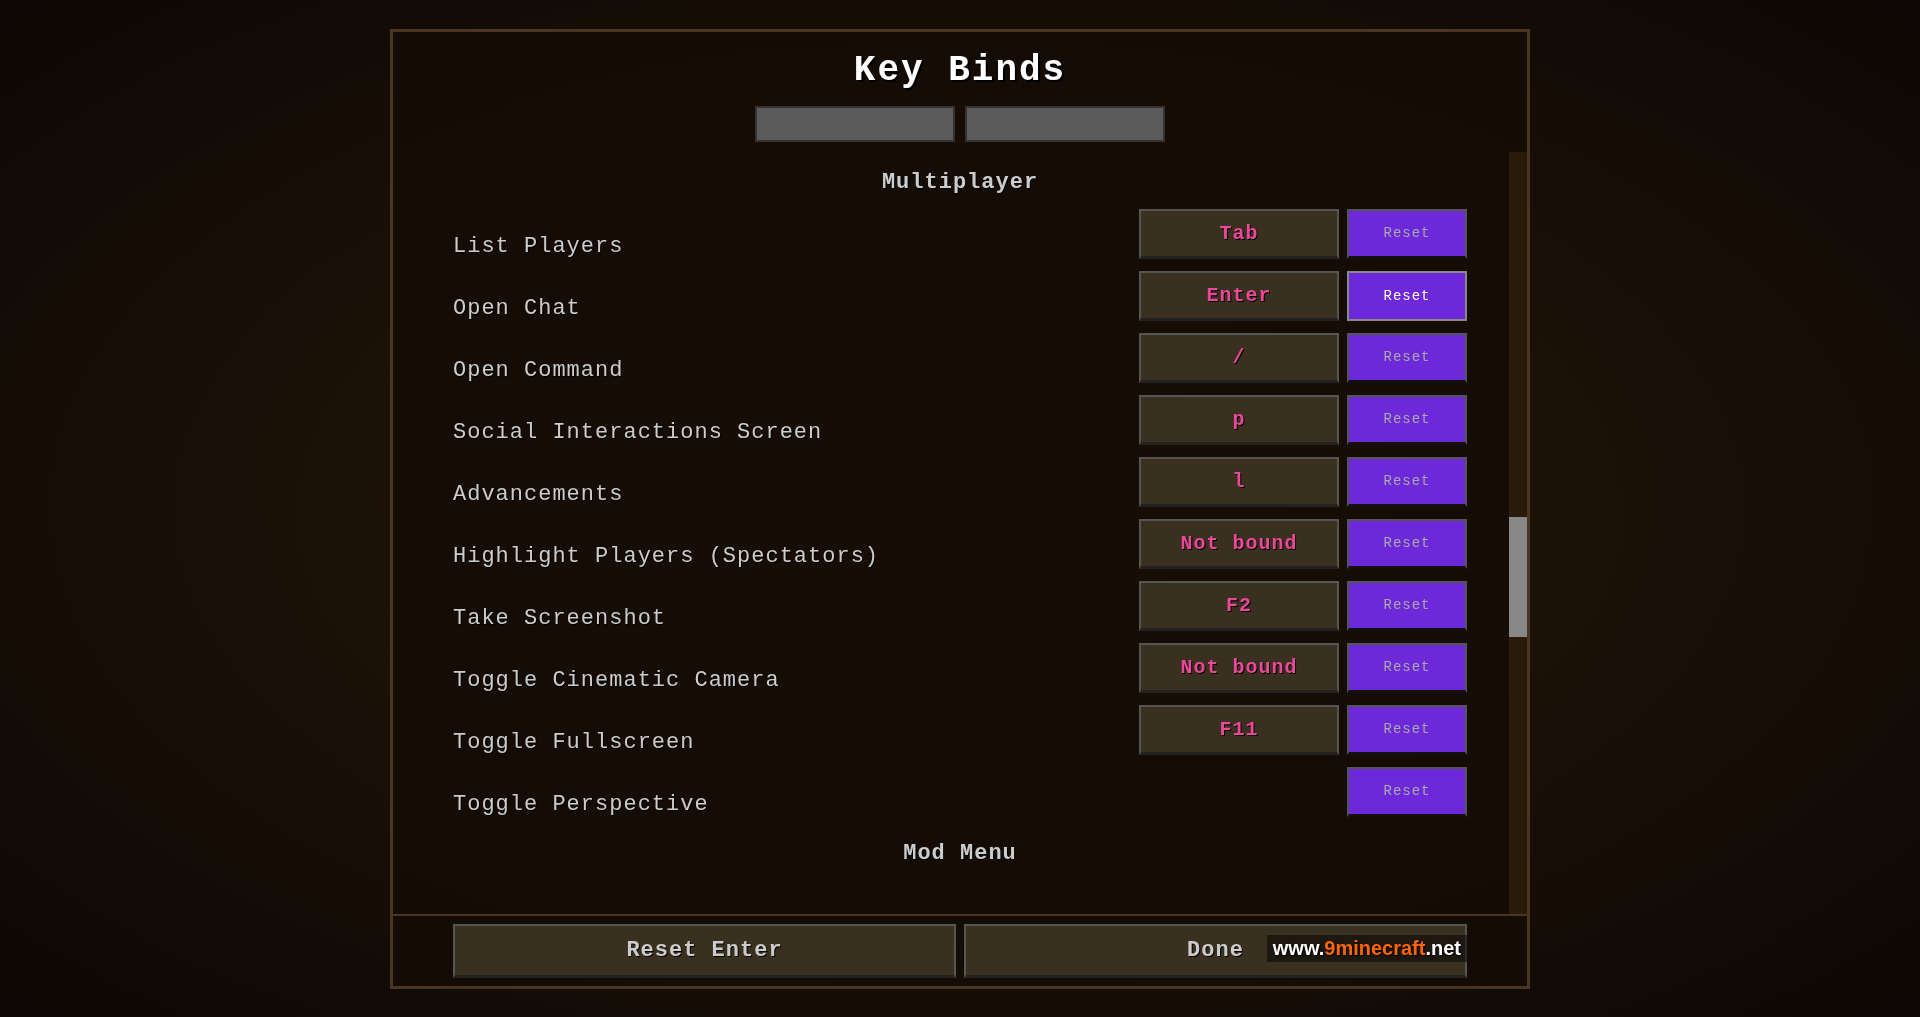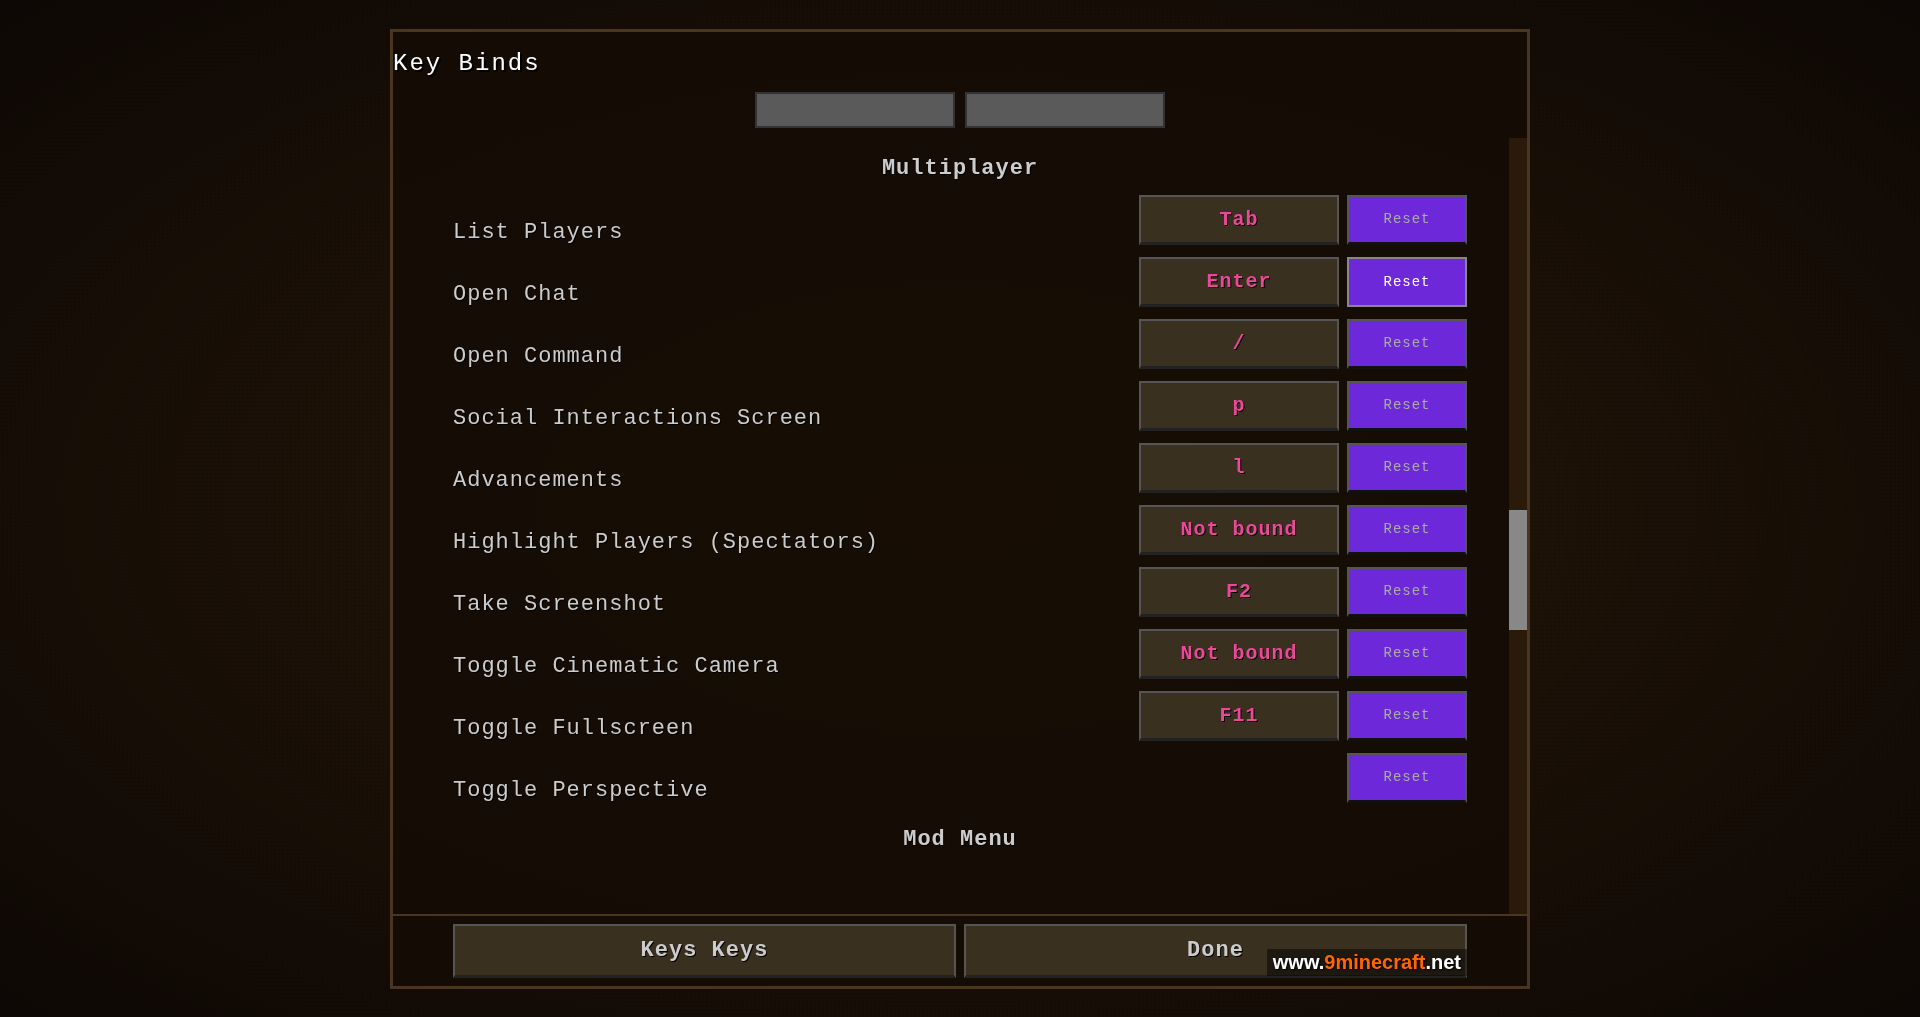--- a/index.html
+++ b/index.html
@@ -36,23 +36,24 @@
       width: 1140px;
       height: 960px;
       background: rgba(20, 12, 5, 0.85);
       border: 3px solid #4a3520;
       position: relative;
       display: flex;
       flex-direction: column;
     }
 
     .panel-title {
+      text-align: center;
       color: #ffffff;
-      font-size: 24px;
-      font-weight: normal;
+      font-size: 36px;
+      font-weight: bold;
       letter-spacing: 2px;
       padding: 18px 0 10px 0;
       font-family: 'Courier New', monospace;
       text-shadow: 2px 2px 0px #000;
     }
 
     .top-buttons {
       display: flex;
       justify-content: center;
       gap: 10px;
@@ -179,21 +180,21 @@
       letter-spacing: 1px;
       text-shadow: 1px 1px 0px #000;
     }
 
     .bottom-btn:first-child {
       margin-right: 8px;
     }
 
     .watermark {
       position: absolute;
-      bottom: 10px;
+      bottom: 24px;
       right: 60px;
       color: #ff6600;
       font-size: 20px;
       font-weight: bold;
       font-family: Arial, sans-serif;
       text-shadow: 1px 1px 2px #000;
       background: rgba(0,0,0,0.5);
       padding: 2px 6px;
     }
 
@@ -298,20 +299,20 @@
 
     <div class="section-header">Mod Menu</div>
 
     <div class="scrollbar">
       <div class="scrollbar-thumb"></div>
     </div>
 
   </div>
 
   <div class="bottom-buttons">
-    <button class="bottom-btn">Keys Keys</button>
+    <button class="bottom-btn">Reset Enter</button>
     <button class="bottom-btn">Done</button>
   </div>
 
   <div class="watermark">
     <span>www.</span>9minecraft<span>.net</span>
   </div>
 </div>
 
 </body></html>

